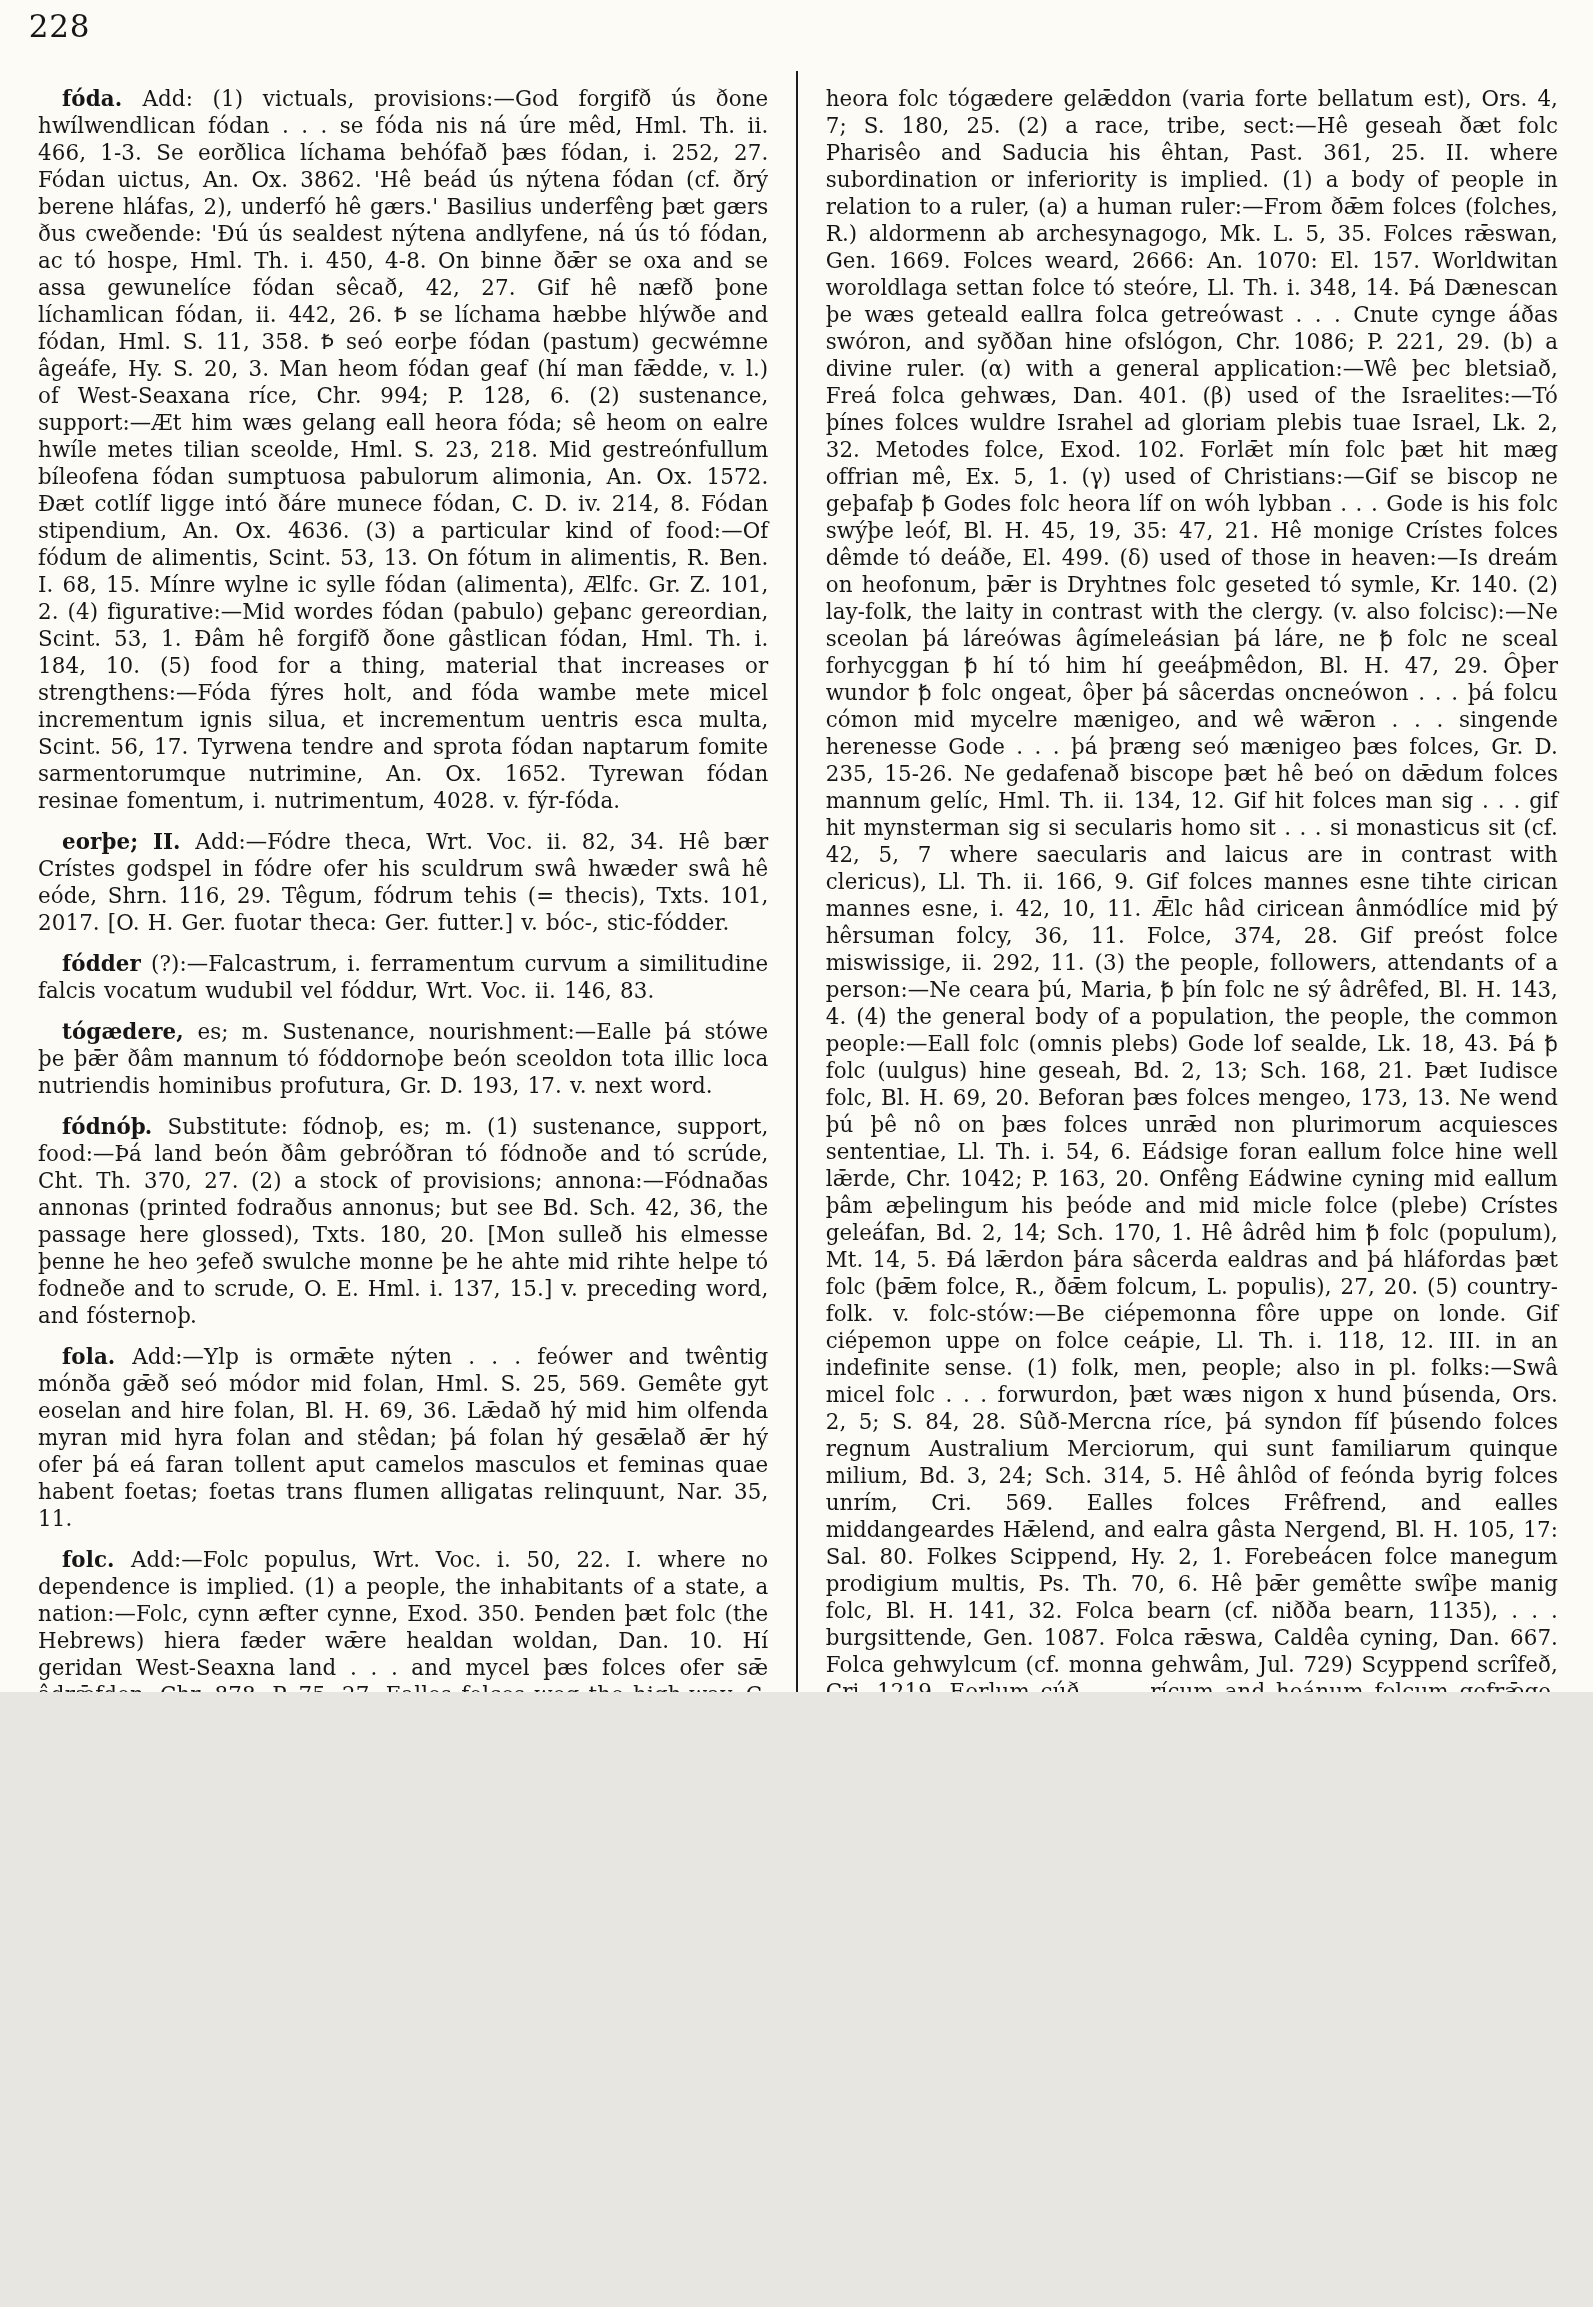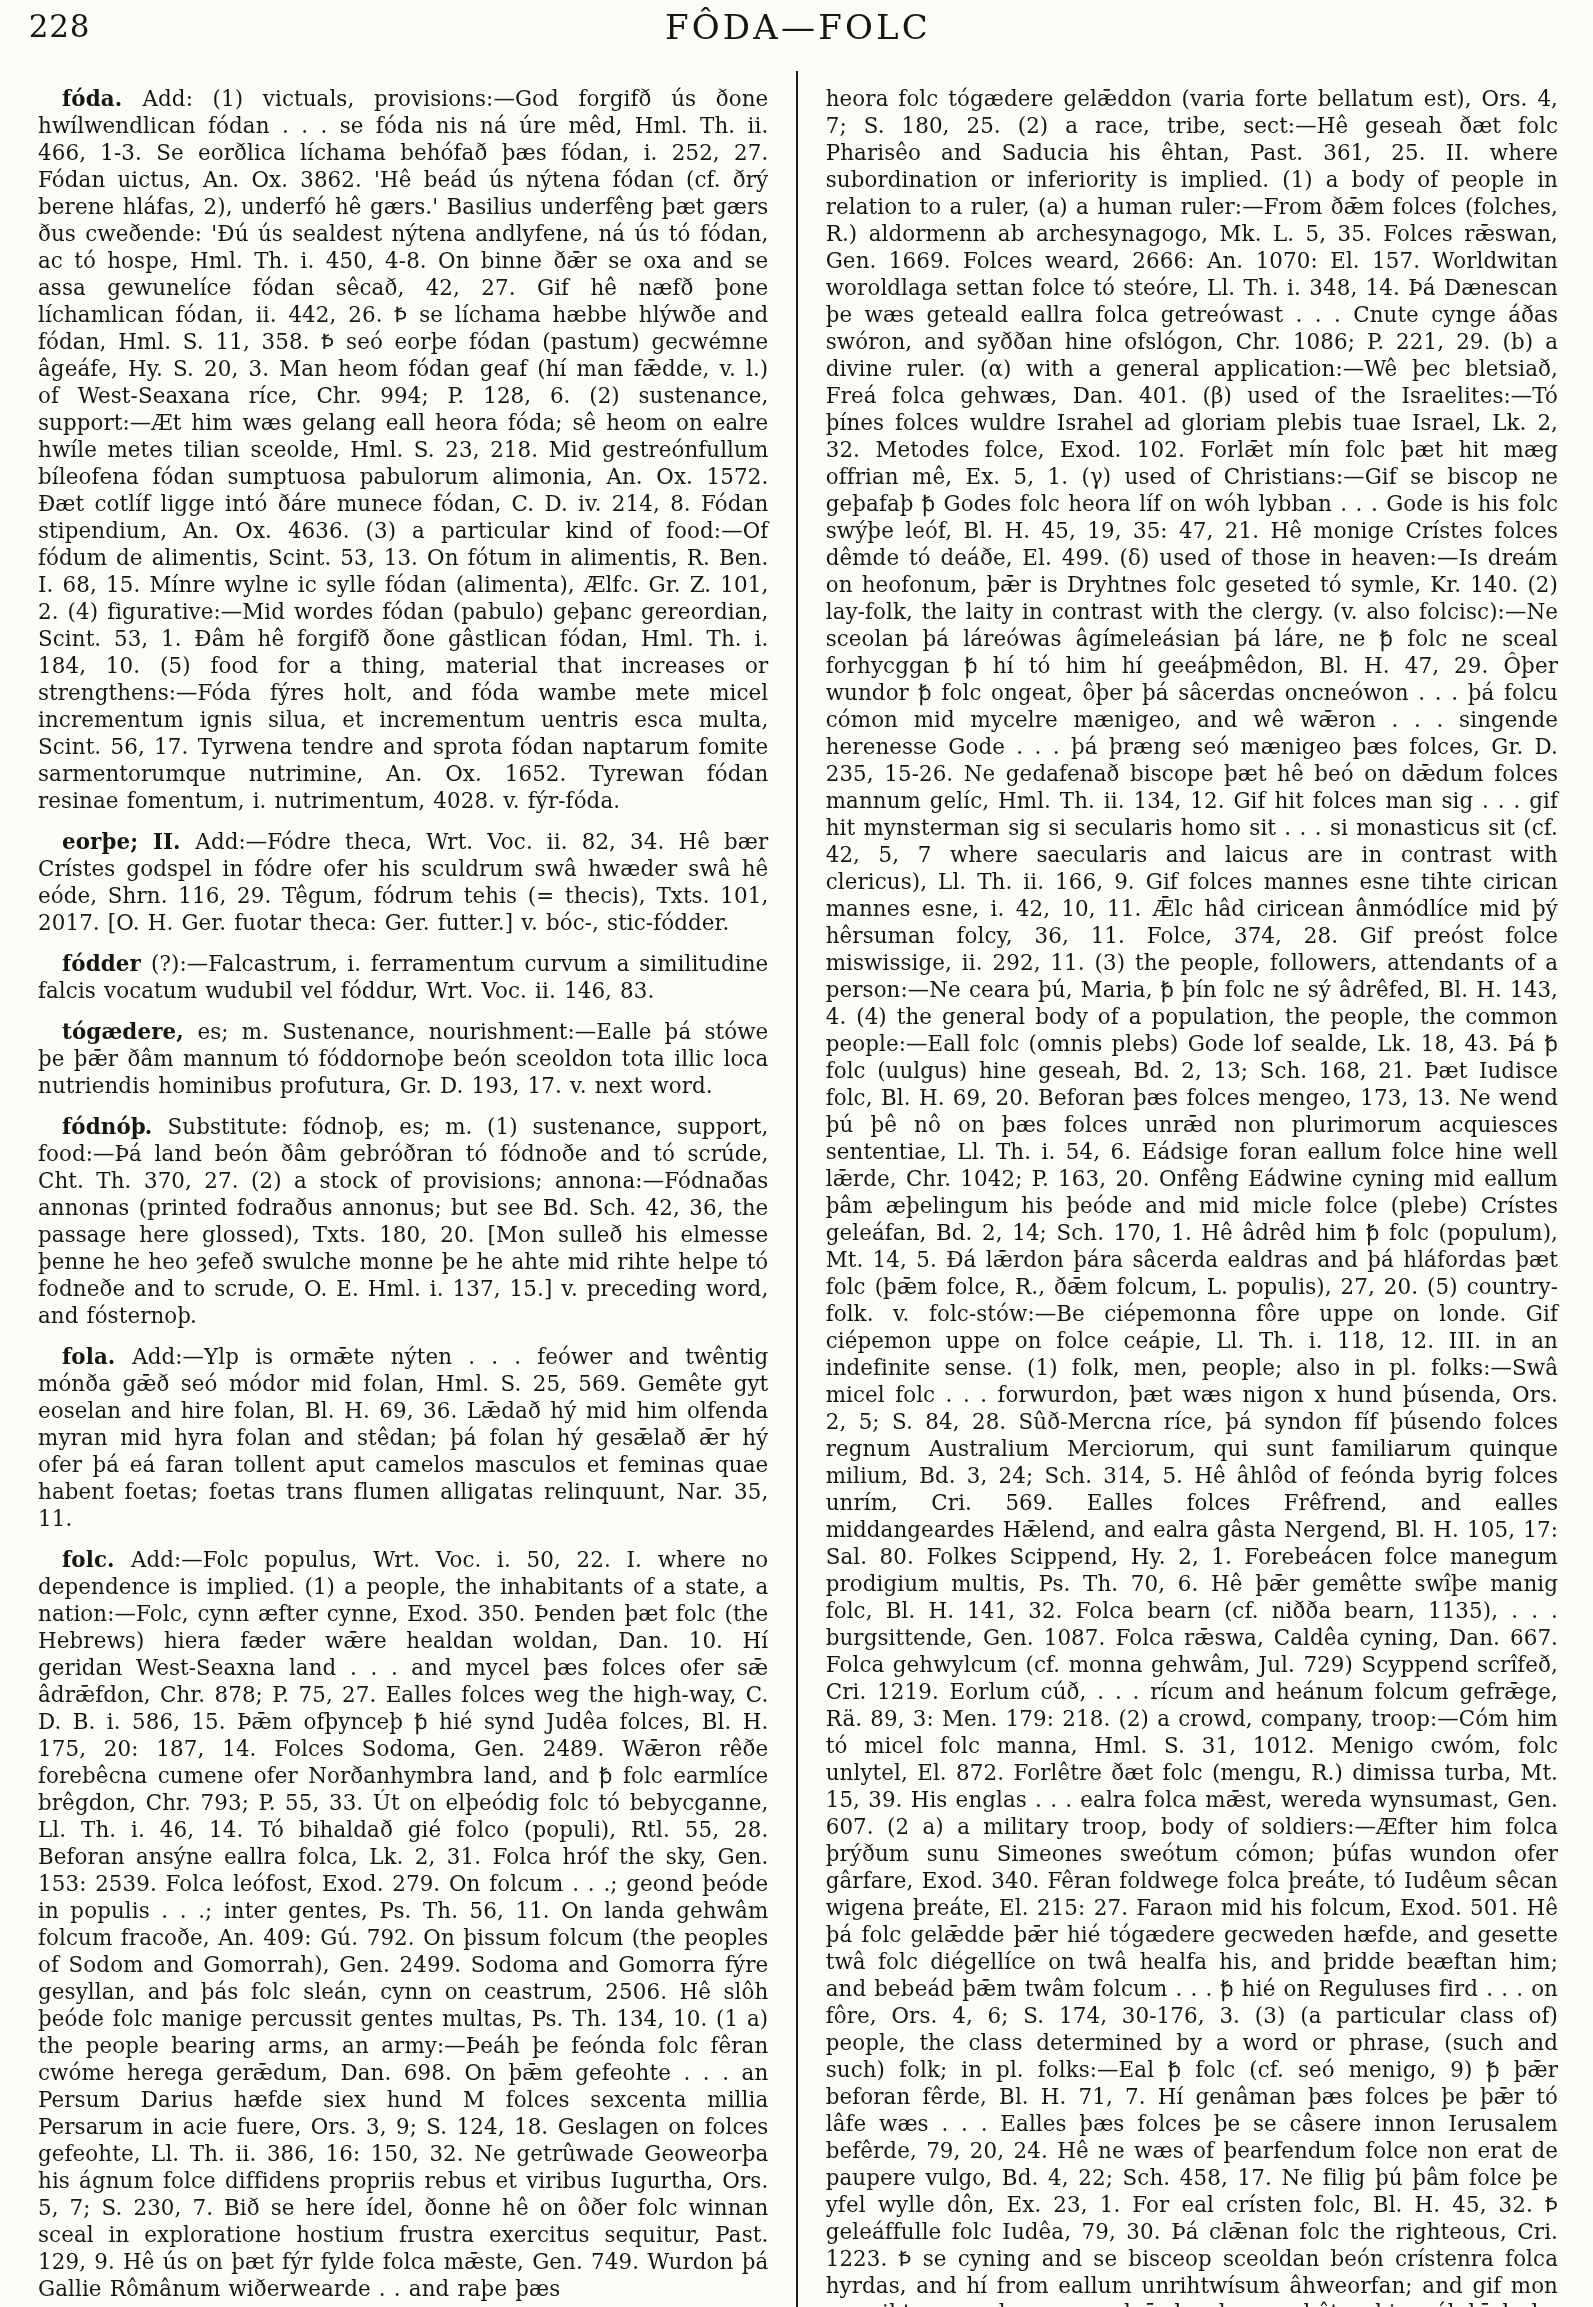--- a/index.html
+++ b/index.html
@@ -1,20 +1,20 @@
 <!DOCTYPE html>
 <html style="font-size:13px"><head>
 <meta charset="utf-8">
 <style>
   * { box-sizing: border-box; }
   html, body { margin: 0; padding: 0; background: #e8e6e0; }
   .page {
     position: relative;
     width: 1593px;
-    height: 2307px;
+    height: 1692px;
     margin: 0 auto;
     background: #fcfbf6;
     color: #161616;
     font-family: "DejaVu Serif", "Liberation Serif", serif;
     padding: 6.5px 21px 0 24px;
     overflow: hidden;
   }
   .pg-header { position: relative; height: 45px; }
   .pg-num {
     position: absolute; left: 4.8px; top: 1.6px;
@@ -39,21 +39,20 @@
   p.entry { margin: 14px; text-indent: 24px; }
   p.entry.cont { text-indent: 0; }
   b.head { font-weight: 700; }
 </style>
 </head>
 <body>
 
 <div class="page">
   <div class="pg-header">
     <span class="pg-num">228</span>
-    <span class="pg-title">FÔDA—FOLC</span>
   </div>
   <div class="columns">
     <div class="col left">
         <p class="entry"><b class="head">fóda. </b><span>Add: (1) victuals, provisions:—God forgifð ús ðone hwílwendlican fódan . . . se fóda nis ná úre mêd, Hml. Th. ii. 466, 1-3. Se eorðlica líchama behófað þæs fódan, i. 252, 27. Fódan uictus, An. Ox. 3862. 'Hê beád ús nýtena fódan (cf. ðrý berene hláfas, 2), underfó hê gærs.' Basilius underfêng þæt gærs ðus cweðende: 'Ðú ús sealdest nýtena andlyfene, ná ús tó fódan, ac tó hospe, Hml. Th. i. 450, 4-8. On binne ðǣr se oxa and se assa gewunelíce fódan sêcað, 42, 27. Gif hê næfð þone líchamlican fódan, ii. 442, 26. Ꝥ se líchama hæbbe hlýwðe and fódan, Hml. S. 11, 358. Ꝥ seó eorþe fódan (pastum) gecwémne âgeáfe, Hy. S. 20, 3. Man heom fódan geaf (hí man fǣdde, v. l.) of West-Seaxana ríce, Chr. 994; P. 128, 6. (2) sustenance, support:—Æt him wæs gelang eall heora fóda; sê heom on ealre hwíle metes tilian sceolde, Hml. S. 23, 218. Mid gestreónfullum bíleofena fódan sumptuosa pabulorum alimonia, An. Ox. 1572. Ðæt cotlíf ligge intó ðáre munece fódan, C. D. iv. 214, 8. Fódan stipendium, An. Ox. 4636. (3) a particular kind of food:—Of fódum de alimentis, Scint. 53, 13. On fótum in alimentis, R. Ben. I. 68, 15. Mínre wylne ic sylle fódan (alimenta), Ælfc. Gr. Z. 101, 2. (4) figurative:—Mid wordes fódan (pabulo) geþanc gereordian, Scint. 53, 1. Ðâm hê forgifð ðone gâstlican fódan, Hml. Th. i. 184, 10. (5) food for a thing, material that increases or strengthens:—Fóda fýres holt, and fóda wambe mete micel incrementum ignis silua, et incrementum uentris esca multa, Scint. 56, 17. Tyrwena tendre and sprota fódan naptarum fomite sarmentorumque nutrimine, An. Ox. 1652. Tyrewan fódan resinae fomentum, i. nutrimentum, 4028. v. fýr-fóda.</span></p>
         <p class="entry"><b class="head">eorþe; II. </b><span>Add:—Fódre theca, Wrt. Voc. ii. 82, 34. Hê bær Crístes godspel in fódre ofer his sculdrum swâ hwæder swâ hê eóde, Shrn. 116, 29. Têgum, fódrum tehis (= thecis), Txts. 101, 2017. [O. H. Ger. fuotar theca: Ger. futter.] v. bóc-, stic-fódder.</span></p>
         <p class="entry"><b class="head">fódder </b><span>(?):—Falcastrum, i. ferramentum curvum a similitudine falcis vocatum wudubil vel fóddur, Wrt. Voc. ii. 146, 83.</span></p>
         <p class="entry"><b class="head">tógædere, </b><span>es; m. Sustenance, nourishment:—Ealle þá stówe þe þǣr ðâm mannum tó fóddornoþe beón sceoldon tota illic loca nutriendis hominibus profutura, Gr. D. 193, 17. v. next word.</span></p>
         <p class="entry"><b class="head">fódnóþ. </b><span>Substitute: fódnoþ, es; m. (1) sustenance, support, food:—Þá land beón ðâm gebróðran tó fódnoðe and tó scrúde, Cht. Th. 370, 27. (2) a stock of provisions; annona:—Fódnaðas annonas (printed fodraðus annonus; but see Bd. Sch. 42, 36, the passage here glossed), Txts. 180, 20. [Mon sulleð his elmesse þenne he heo ȝefeð swulche monne þe he ahte mid rihte helpe tó fodneðe and to scrude, O. E. Hml. i. 137, 15.] v. preceding word, and fósternoþ.</span></p>
         <p class="entry"><b class="head">fola. </b><span>Add:—Ylp is ormǣte nýten . . . feówer and twêntig mónða gǣð seó módor mid folan, Hml. S. 25, 569. Gemête gyt eoselan and hire folan, Bl. H. 69, 36. Lǣdað hý mid him olfenda myran mid hyra folan and stêdan; þá folan hý gesǣlað ǣr hý ofer þá eá faran tollent aput camelos masculos et feminas quae habent foetas; foetas trans flumen alligatas relinquunt, Nar. 35, 11.</span></p>
         <p class="entry"><b class="head">folc. </b><span>Add:—Folc populus, Wrt. Voc. i. 50, 22. I. where no dependence is implied. (1) a people, the inhabitants of a state, a nation:—Folc, cynn æfter cynne, Exod. 350. Þenden þæt folc (the Hebrews) hiera fæder wǣre healdan woldan, Dan. 10. Hí geridan West-Seaxna land . . . and mycel þæs folces ofer sǣ âdrǣfdon, Chr. 878; P. 75, 27. Ealles folces weg the high-way, C. D. B. i. 586, 15. Þǣm ofþynceþ ꝥ hié synd Judêa folces, Bl. H. 175, 20: 187, 14. Folces Sodoma, Gen. 2489. Wǣron rêðe forebêcna cumene ofer Norðanhymbra land, and ꝥ folc earmlíce brêgdon, Chr. 793; P. 55, 33. Út on elþeódig folc tó bebycganne, Ll. Th. i. 46, 14. Tó bihaldað gié folco (populi), Rtl. 55, 28. Beforan ansýne eallra folca, Lk. 2, 31. Folca hróf the sky, Gen. 153: 2539. Folca leófost, Exod. 279. On folcum . . .; geond þeóde in populis . . .; inter gentes, Ps. Th. 56, 11. On landa gehwâm folcum fracoðe, An. 409: Gú. 792. On þissum folcum (the peoples of Sodom and Gomorrah), Gen. 2499. Sodoma and Gomorra fýre gesyllan, and þás folc sleán, cynn on ceastrum, 2506. Hê slôh þeóde folc manige percussit gentes multas, Ps. Th. 134, 10. (1 a) the people bearing arms, an army:—Þeáh þe feónda folc fêran cwóme herega gerǣdum, Dan. 698. On þǣm gefeohte . . . an Persum Darius hæfde siex hund M folces sexcenta millia Persarum in acie fuere, Ors. 3, 9; S. 124, 18. Geslagen on folces gefeohte, Ll. Th. ii. 386, 16: 150, 32. Ne getrûwade Geoweorþa his ágnum folce diffidens propriis rebus et viribus Iugurtha, Ors. 5, 7; S. 230, 7. Bið se here ídel, ðonne hê on ôðer folc winnan sceal in exploratione hostium frustra exercitus sequitur, Past. 129, 9. Hê ús on þæt fýr fylde folca mǣste, Gen. 749. Wurdon þá Gallie Rômânum wiðerwearde . . and raþe þæs</span></p>

